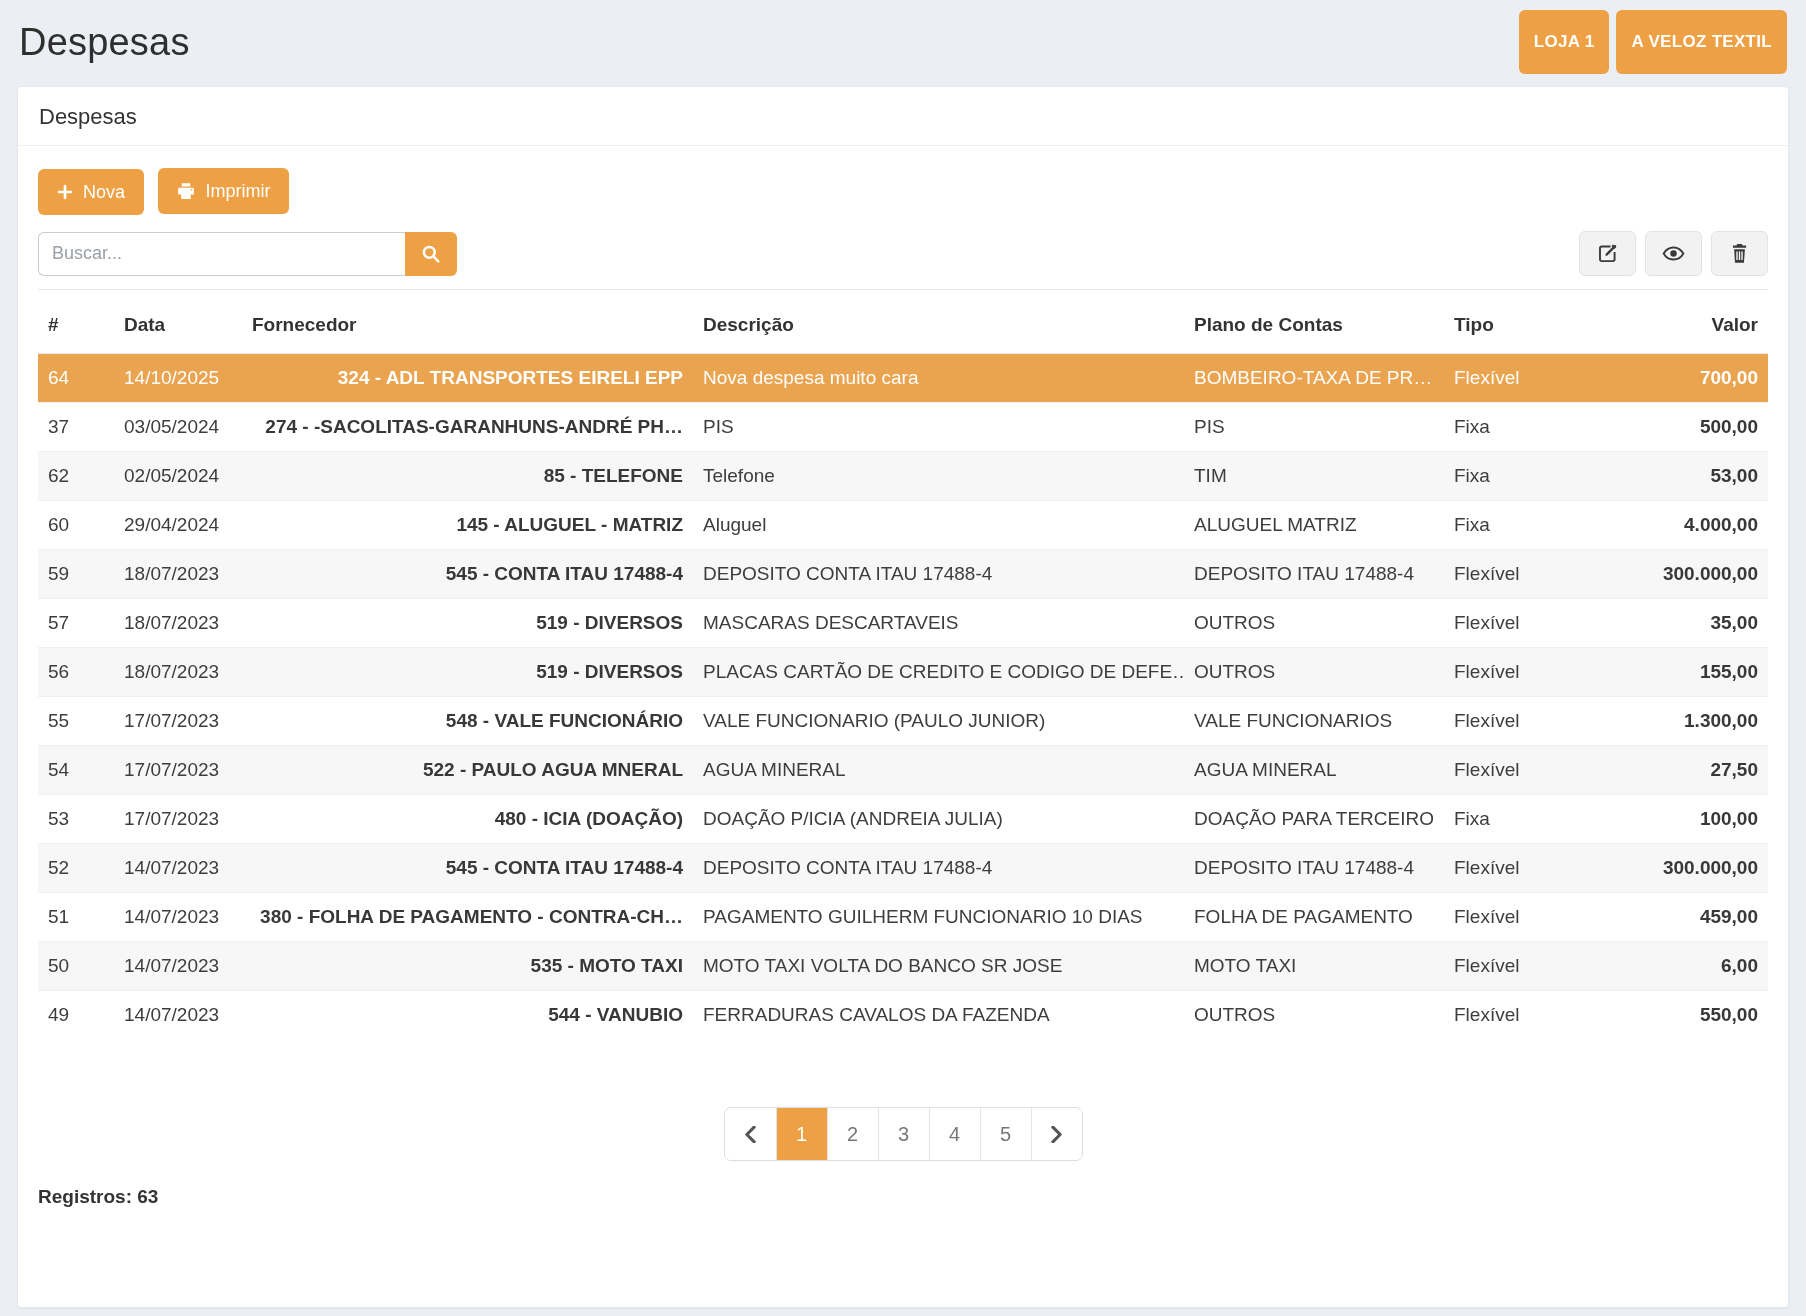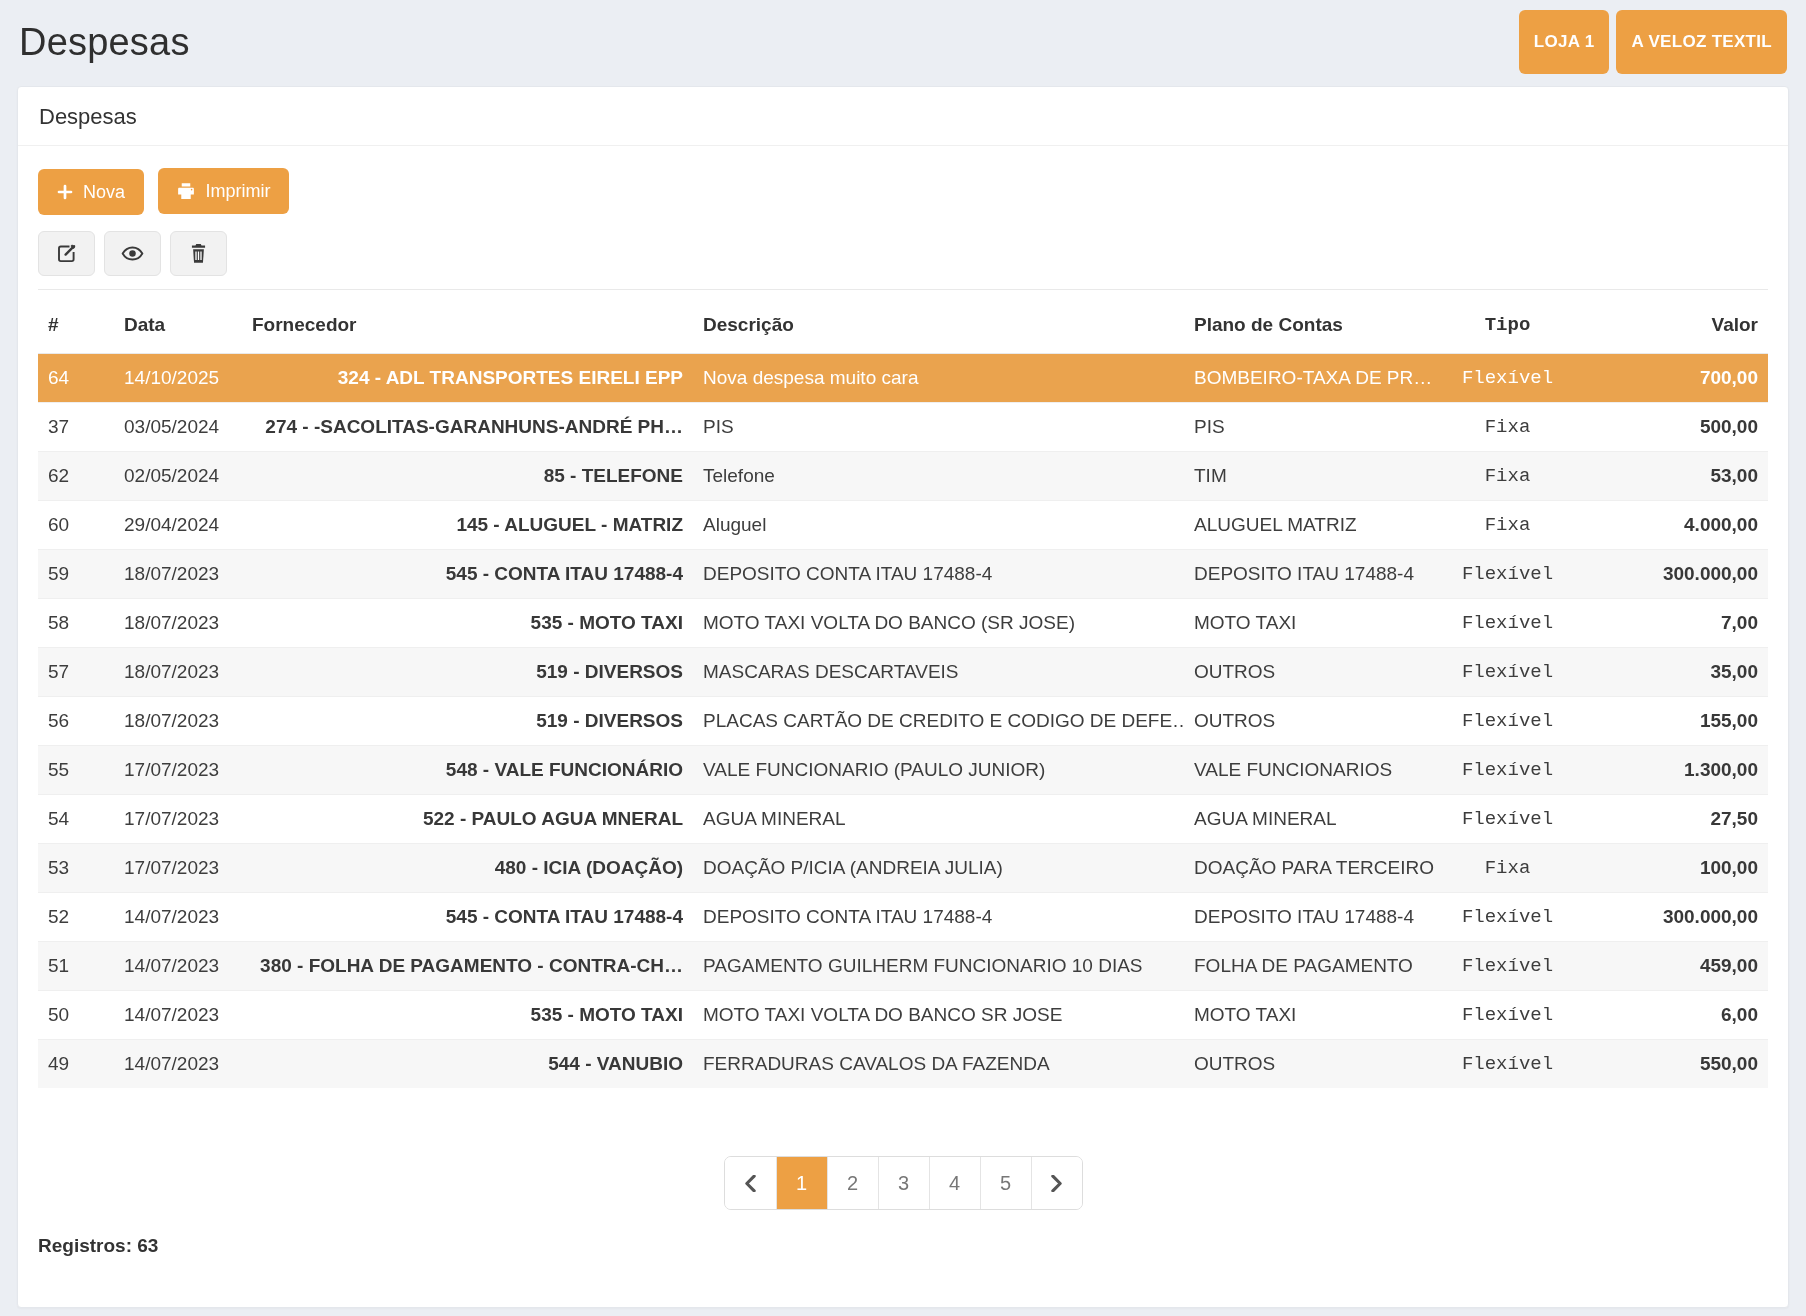--- a/index.html
+++ b/index.html
@@ -65,21 +65,21 @@
     white-space:nowrap; overflow:hidden;
   }
   tbody td {
     padding:13px 10px; color:#3d3d3d;
     white-space:nowrap; overflow:hidden;
   }
   tbody tr + tr { border-top:1px solid #efefef; }
   tbody tr:nth-child(odd) { background:#f7f7f7; }
   tbody tr:nth-child(even) { background:#fff; }
   td:nth-child(3) { font-weight:700; color:#383838;text-align:right; }
-  th:nth-child(6), td:nth-child(6) { text-align:center;font-family:Liberation Mono, monospace; }
+  th:nth-child(6), td:nth-child(6) { text-align:left; }
   th:nth-child(7), td:nth-child(7) { text-align:right; }
   td:nth-child(7) { font-weight:700; color:#383838; }
   tr.highlight, tbody tr.highlight:nth-child(odd) { background:#eaa34e; }
   tr.highlight td { color:#fff !important; }
   
   .pagination-wrap { text-align:center; margin-top:68px; }
   .pagination {
     display:inline-flex; background:#fff; border:1px solid #ddd;
     border-radius:7px; overflow:hidden; vertical-align:middle;
   }
@@ -122,20 +122,31 @@
           <svg width="18" height="18" viewBox="0 0 16 16" fill="#fff">
               <path d="M4.2 1h7.6v3H4.2V1zM2 5h12c.55 0 1 .45 1 1v5.2h-2.8V15H3.8v-3.8H1V6c0-.55.45-1 1-1zm3 6.4h6V14H5v-2.6z"></path>
               <circle cx="13" cy="6.8" r=".7" fill="#eda044"></circle>
             </svg>
         </span>
         <span>Imprimir</span>
       </button>
     </div>
 
     <div class="search-row">
+      <div class="input-group">
+        <input class="search-input" type="text" placeholder="Buscar..." style="">
+        <button class="search-btn">
+          <span style="display:flex;">
+            <svg width="20" height="20" viewBox="0 0 20 20" fill="none" stroke="#fff" stroke-width="2.5">
+                <circle cx="8.3" cy="8.3" r="5.4"></circle>
+                <path d="m12.7 12.7 4.6 4.6" stroke-linecap="round"></path>
+              </svg>
+          </span>
+        </button>
+      </div>
       <div class="icon-btn-group">
         <button class="icon-btn">
           <span style="display:flex;">
             <svg width="21" height="21" viewBox="0 0 21 21" fill="none">
                 <path d="M13.5 3.5H4.8A1.8 1.8 0 0 0 3 5.3v11a1.8 1.8 0 0 0 1.8 1.8h11a1.8 1.8 0 0 0 1.8-1.8V9" stroke="#3a3a3a" stroke-width="1.9"></path>
                 <path d="M9.6 11.6 18 3.2" stroke="#3a3a3a" stroke-width="2.4" stroke-linecap="round"></path>
                 <path d="m16.1 1.5 3 3-1.6 1.6-3-3z" fill="#3a3a3a"></path>
               </svg>
           </span>
         </button>
@@ -220,29 +231,20 @@
           <tr>
             <td>59</td>
             <td>18/07/2023</td>
             <td>545 - CONTA ITAU 17488-4</td>
             <td>DEPOSITO CONTA ITAU 17488-4</td>
             <td>DEPOSITO ITAU 17488-4</td>
             <td>Flexível</td>
             <td>300.000,00</td>
           </tr>
           <tr>
-            <td>58</td>
-            <td>18/07/2023</td>
-            <td>535 - MOTO TAXI</td>
-            <td>MOTO TAXI VOLTA DO BANCO (SR JOSE)</td>
-            <td>MOTO TAXI</td>
-            <td>Flexível</td>
-            <td>7,00</td>
-          </tr>
-          <tr>
             <td>57</td>
             <td>18/07/2023</td>
             <td>519 - DIVERSOS</td>
             <td>MASCARAS DESCARTAVEIS</td>
             <td>OUTROS</td>
             <td>Flexível</td>
             <td>35,00</td>
           </tr>
           <tr>
             <td>56</td>

